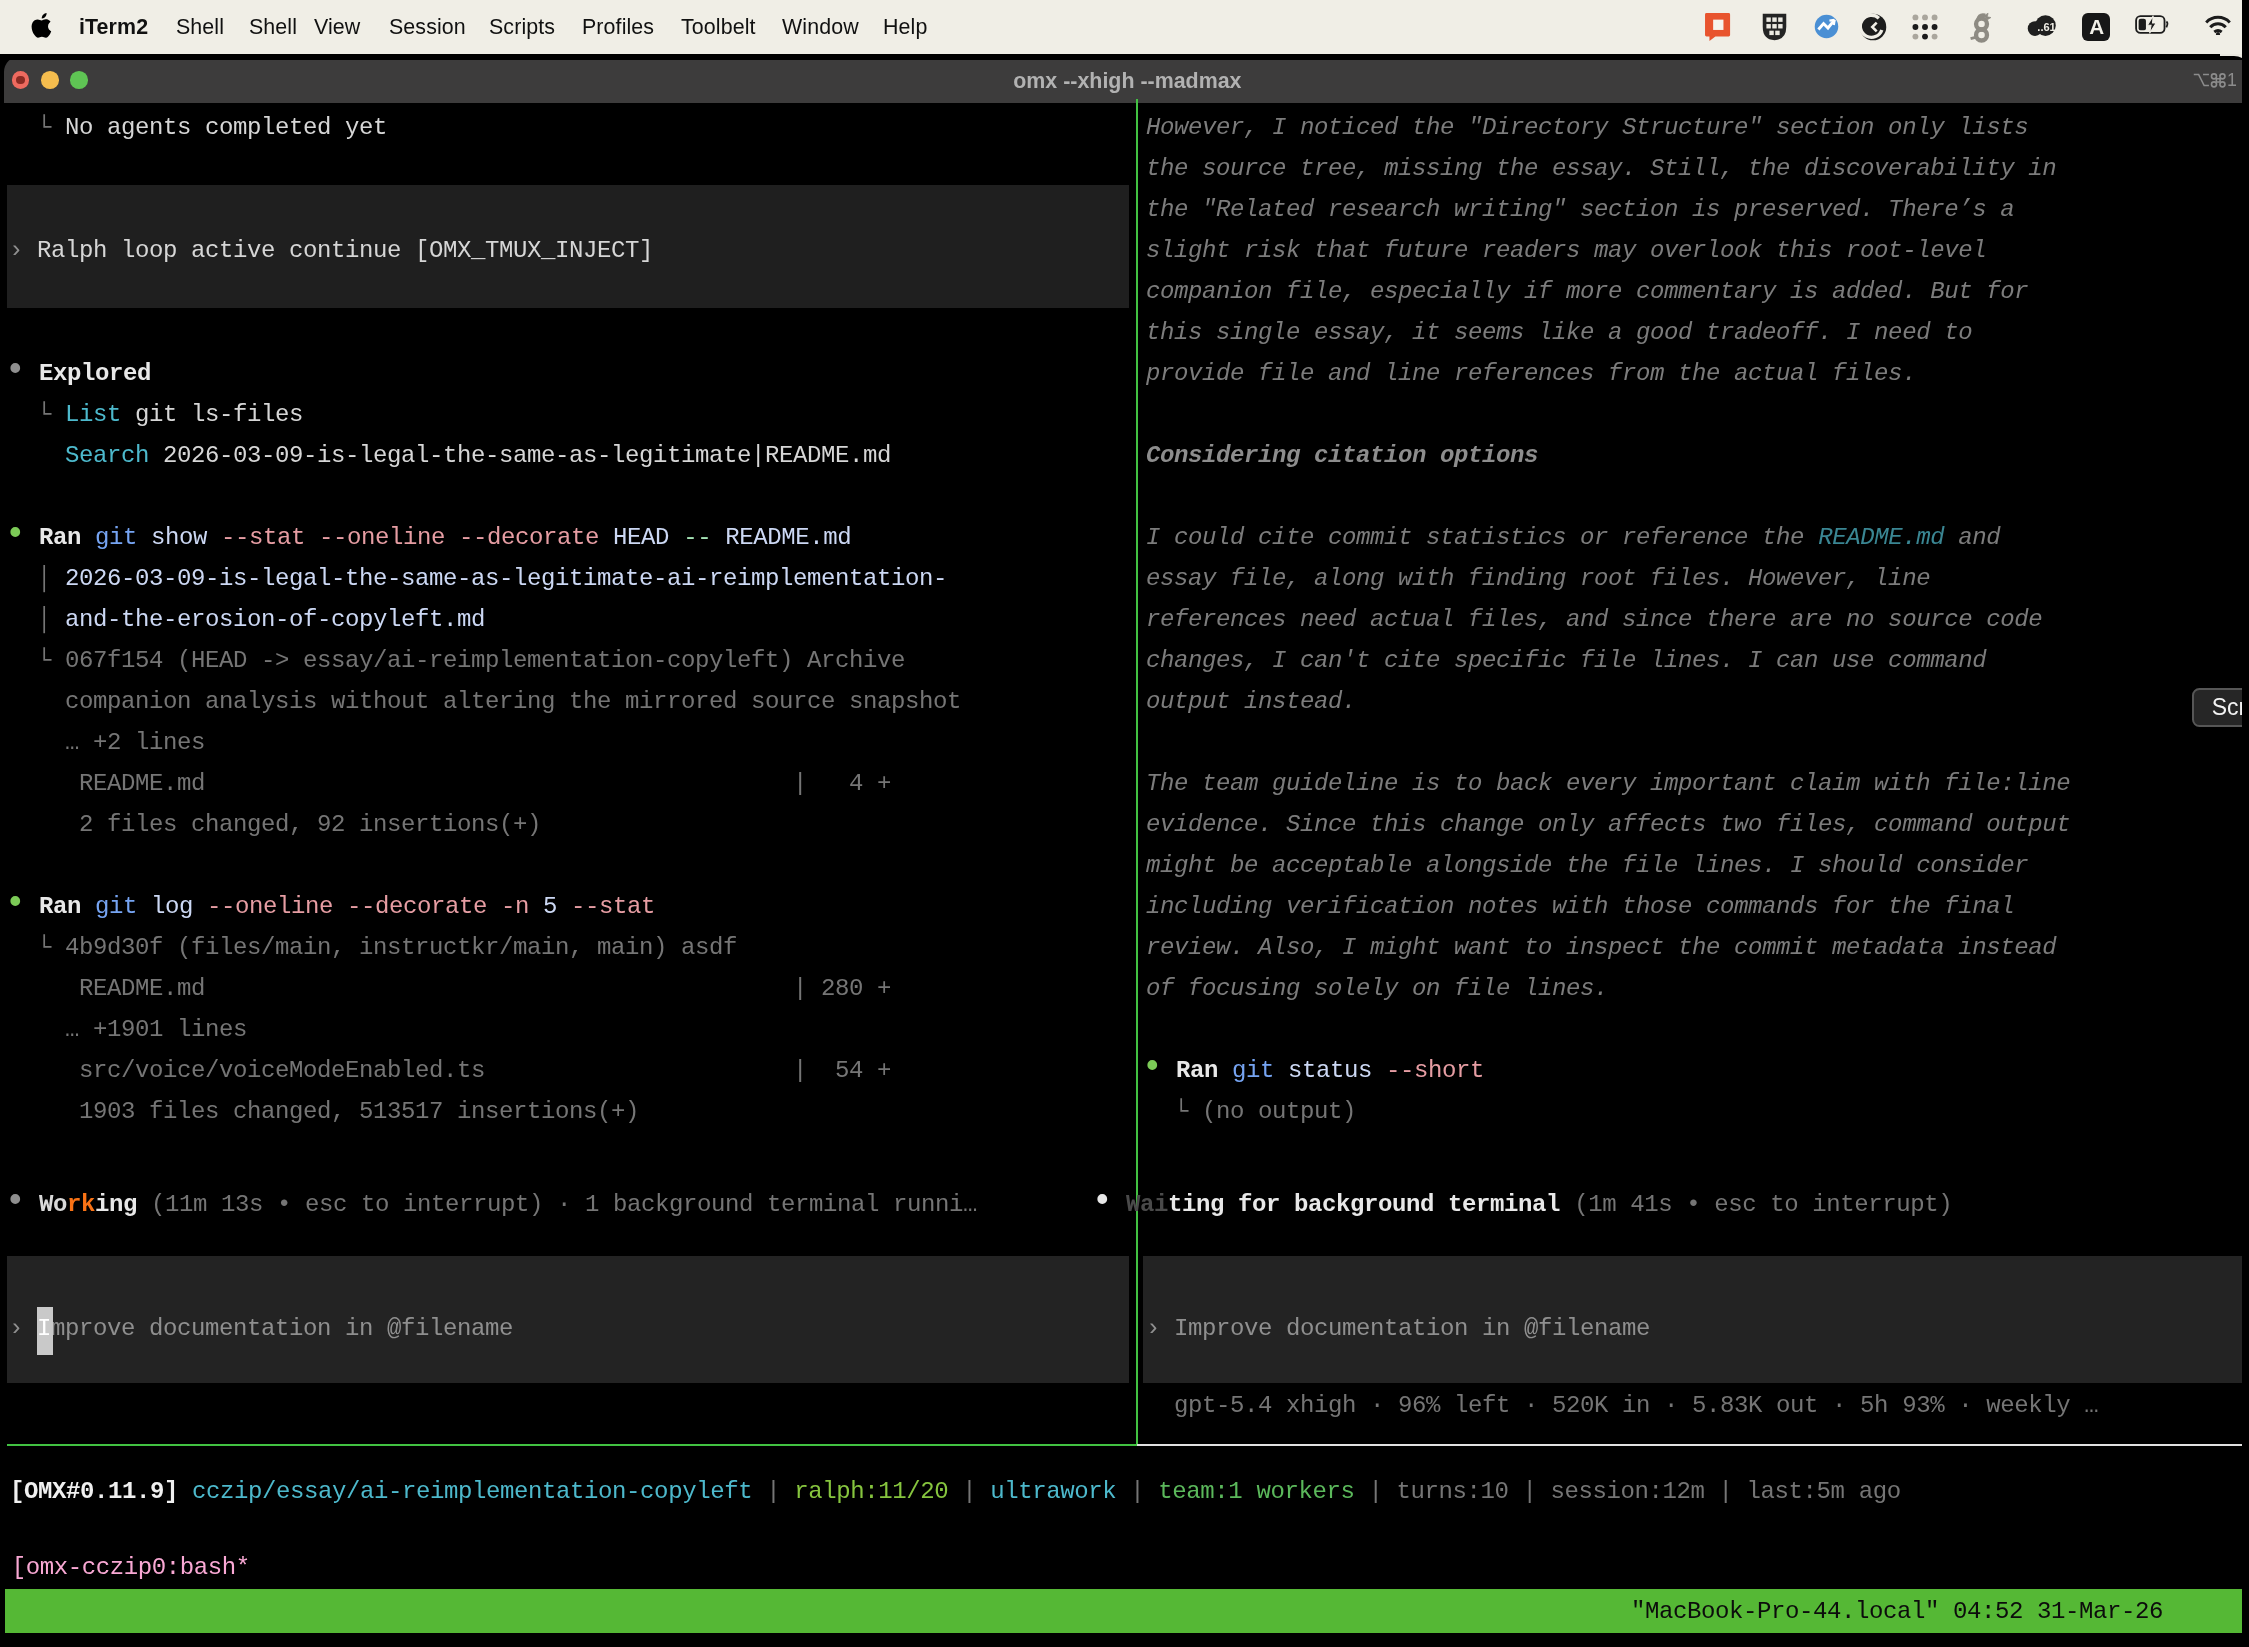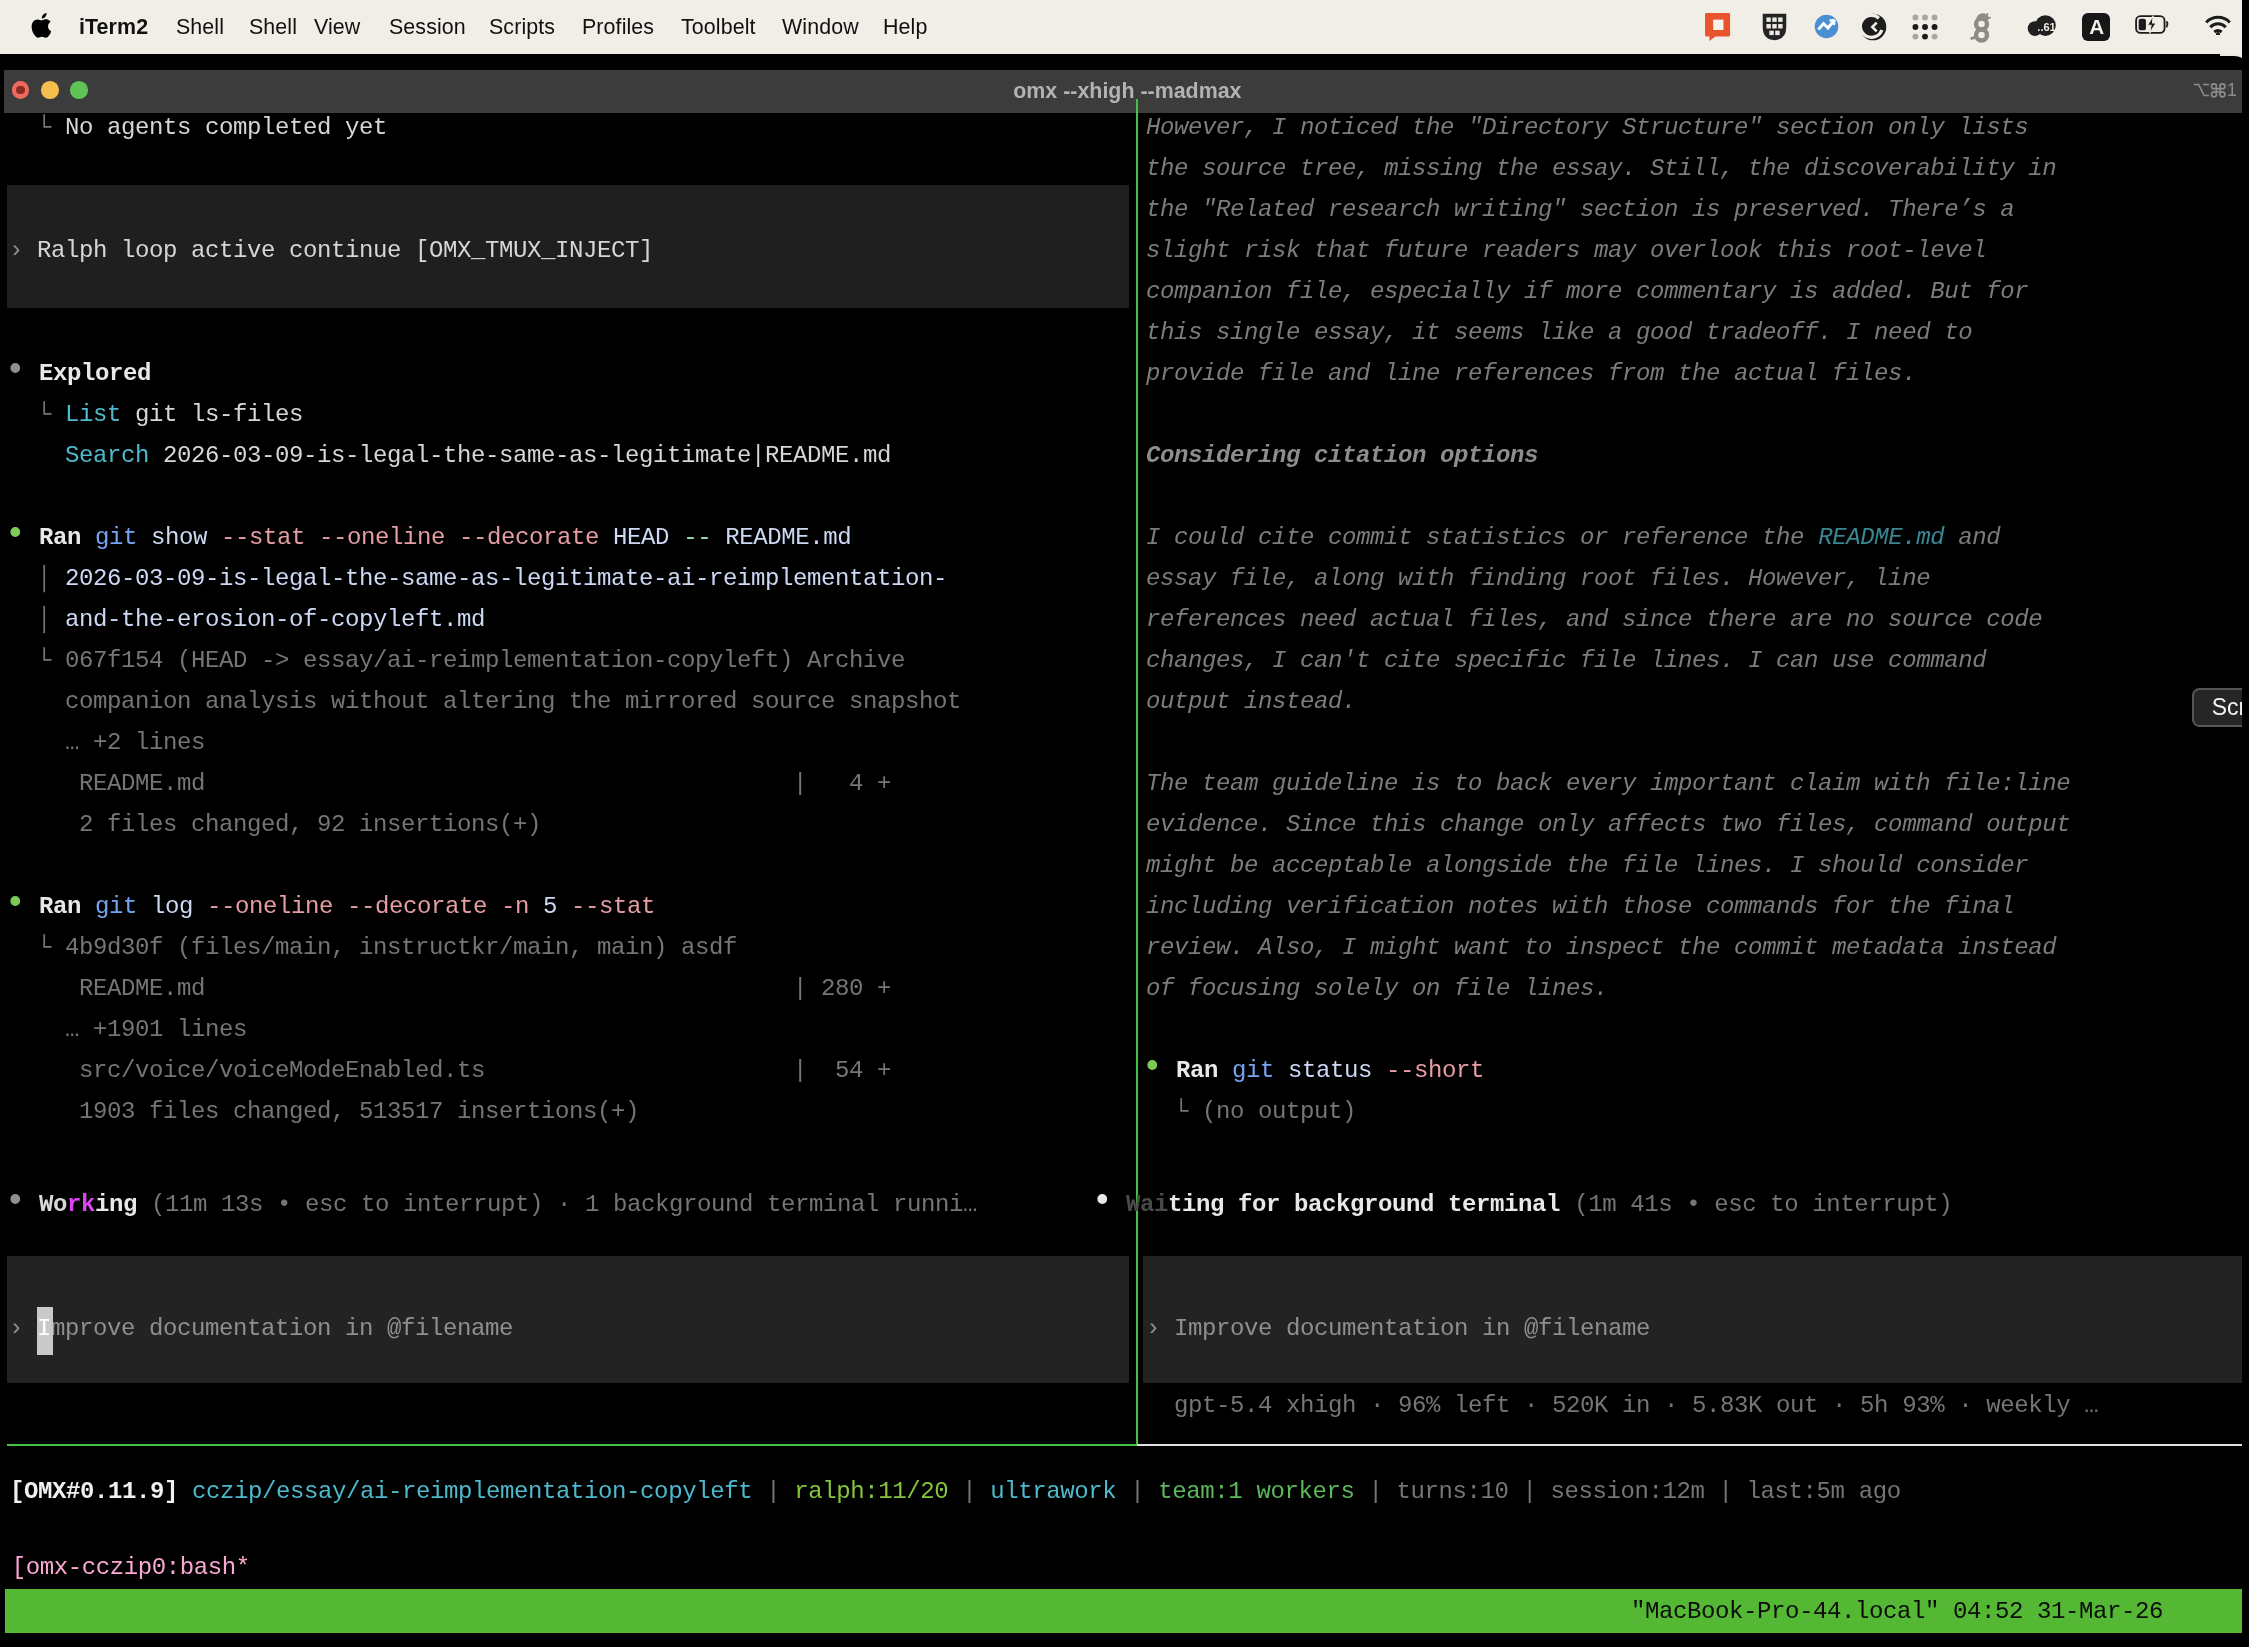--- a/index.html
+++ b/index.html
@@ -5,21 +5,21 @@
   html,body{margin:0;padding:0;background:#000;}
   #page{position:relative;width:2242px;height:1648px;background:#000;overflow:hidden;
         font-family:"Liberation Sans",sans-serif;}
   .abs{position:absolute;}
   
   #menubar{position:absolute;left:0;top:0;width:2250px;height:54px;background:#f0eee6;}
   .mi{position:absolute;top:15.5px;font-size:21.4px;line-height:23px;color:#111;letter-spacing:0.1px;}
   
   #win{position:absolute;left:4.4px;top:56px;width:2246px;height:1591px;background:#000;
        border-radius:16px 16px 0 0;overflow:hidden;}
-  #titlebar{position:absolute;left:0;top:14px;width:100%;height:43px;background:#3d3c3c;}
+  #titlebar{position:absolute;left:0;top:4px;width:100%;height:43px;background:#3d3c3c;}
   .tl{position:absolute;top:11px;width:17.7px;height:17.7px;border-radius:50%;}
   
   .tpre{position:absolute;margin:0;font-family:Liberation Mono, monospace;
         font-size:24px;letter-spacing:-0.4px;line-height:41px;color:#d6d6d6;white-space:pre;}
   .dim{color:#757575;}
   .dm2{color:#8f8f8f;}
   .cyn{color:#4db9cc;text-align:right;}
   .blu{color:#76a4f2;}
   .pal{color:#ccd8f4;}
   .sal{color:#e69da3;}
@@ -200,21 +200,21 @@
 The team guideline is to back every important claim with file:line
 evidence. Since this change only affects two files, command output
 might be acceptable alongside the file lines. I should consider
 including verification notes with those commands for the final
 review. Also, I might want to inspect the commit metadata instead
 of focusing solely on file lines.
 
 <span style="font-style:normal"><span class="grb bu">•</span> <span class="b wt">Ran</span> <span class="blu">git</span> <span class="pal">status</span> <span class="sal">--short</span></span>
 <span style="font-style:normal">  <span class="dim">└ (no output)</span></span></pre>
 
-  <pre class="tpre" style="left:8.9px;top:1184px;"><span class="dm2 bu">•</span> <span class="b" style="color:#d9d9d9">Wo</span><span class="b" style="color:#d946ef">rk</span><span class="b wt">ing</span> <span class="dim">(11m 13s • esc to interrupt) · 1 background terminal runni…</span></pre>
+  <pre class="tpre" style="left:8.9px;top:1184px;"><span class="dm2 bu">•</span> <span class="b" style="color:#d9d9d9">Wo</span><span class="b" style="color:#f97316">rk</span><span class="b wt">ing</span> <span class="dim">(11m 13s • esc to interrupt) · 1 background terminal runni…</span></pre>
   <pre class="tpre" style="left:1096px;top:1184px;"><span class="wt bu">•</span> <span class="b" style="color:#4a4a4a">Wai</span><span class="b wt">ting for background terminal</span> <span class="dim">(1m 41s • esc to interrupt)</span></pre>
 
   <pre class="tpre" style="left:8.9px;top:1308px;"><span class="dm2">›</span> <span style="position:relative"><span class="abs" style="left:0;top:-8px;width:16px;height:48px;background:#c9c9c9"></span><span style="position:relative;color:#fff">I</span></span><span class="dm2">mprove documentation in @filename</span></pre>
   <pre class="tpre" style="left:1146px;top:1308px;"><span class="dm2">›</span> <span class="dm2">Improve documentation in @filename</span></pre>
 
   <pre class="tpre dim" style="left:1146px;top:1385px;">  gpt-5.4 xhigh · 96% left · 520K in · 5.83K out · 5h 93% · weekly …</pre>
 
   <pre class="tpre" style="left:10px;top:1471px;"><span class="b" style="color:#f0f0f0">[OMX#0.11.9]</span> <span class="cyn">cczip/essay/ai-reimplementation-copyleft</span> <span class="dim">|</span> <span style="color:#86c43e">ralph:11/20</span> <span class="dim">|</span> <span class="cyn">ultrawork</span> <span class="dim">|</span> <span style="color:#5bb85b">team:1 workers</span> <span class="dim">|</span> <span class="dim">turns:10</span> <span class="dim">|</span> <span class="dim">session:12m</span> <span class="dim">|</span> <span class="dim">last:5m ago</span></pre>
 
   <div class="abs" style="left:5.2px;top:1589px;width:2240px;height:44px;background:#55b835;"></div>

